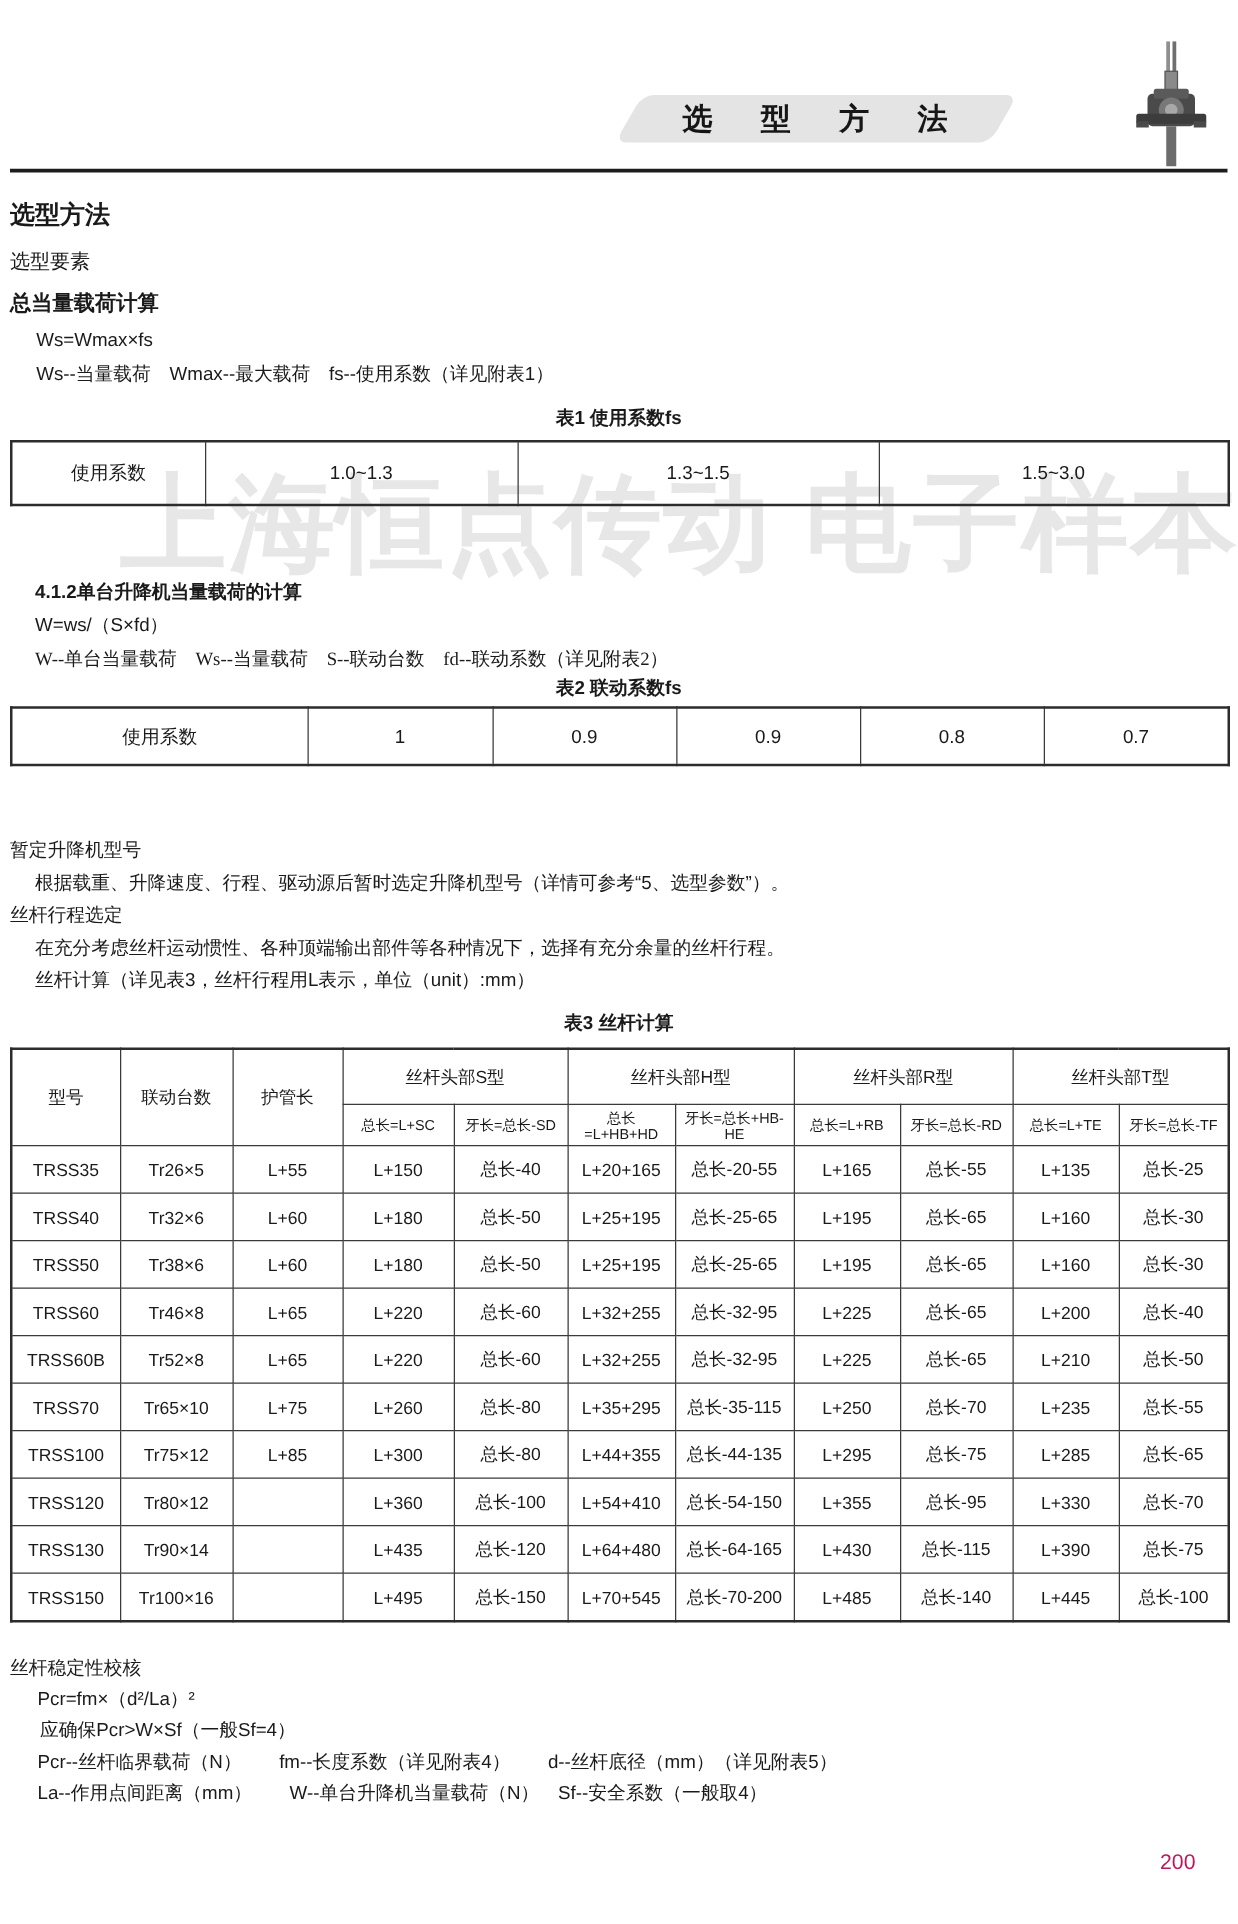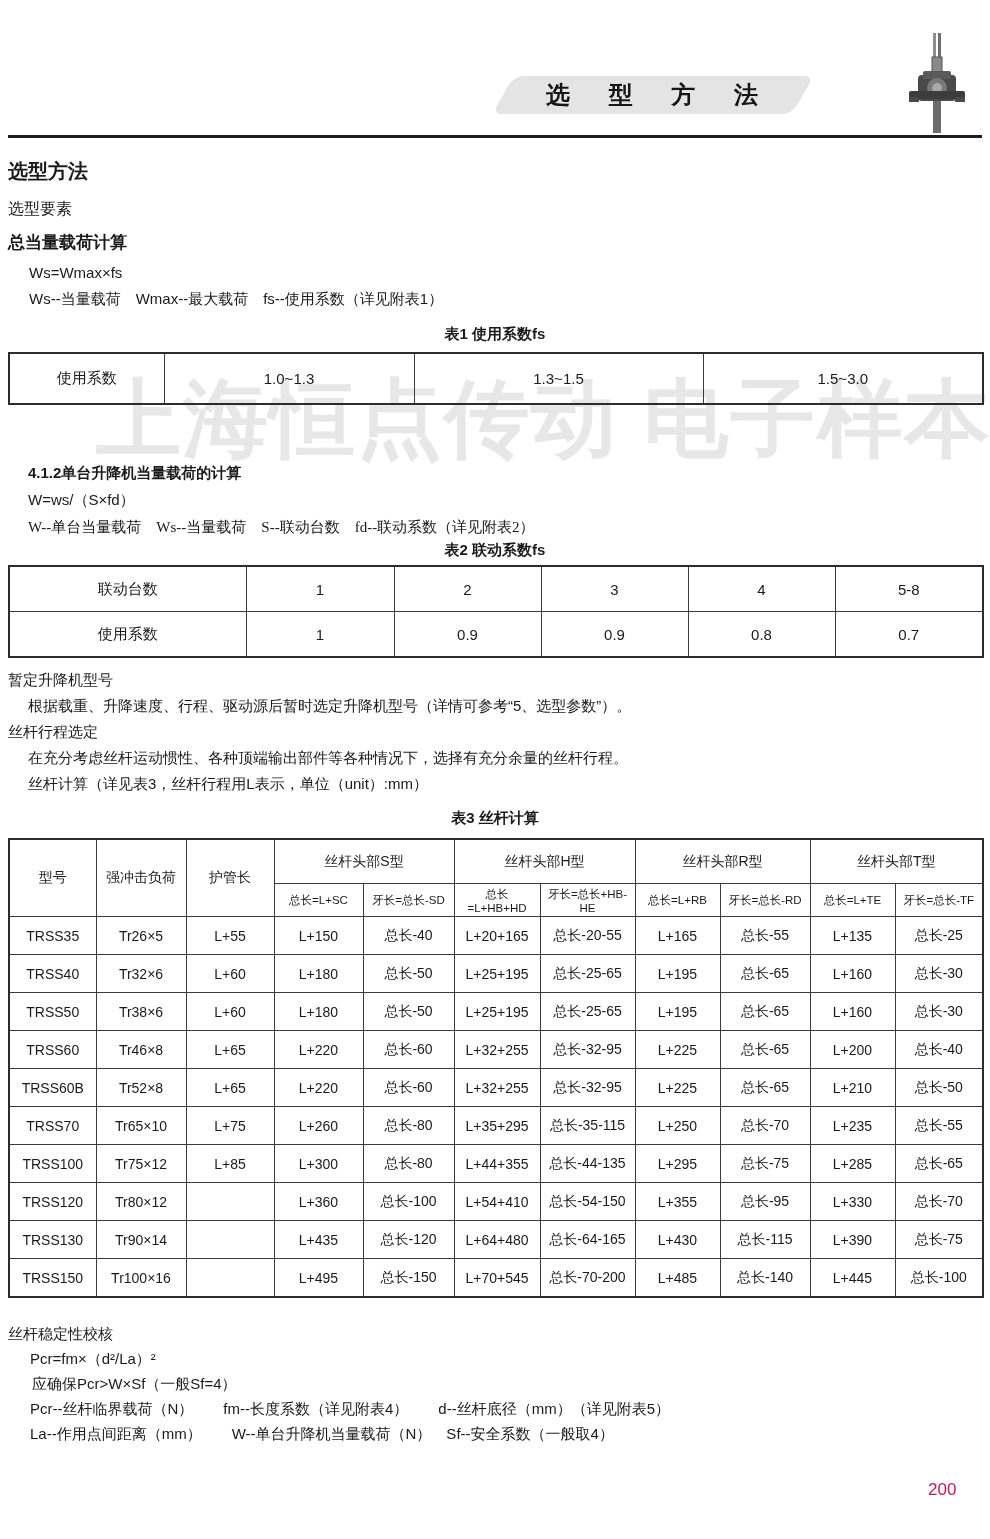--- a/index.html
+++ b/index.html
@@ -116,28 +116,20 @@
   <table class="tbl tbl2">
     <colgroup>
         <col style="width:237px">
         <col style="width:148px">
         <col style="width:147px">
         <col style="width:147px">
         <col style="width:147px">
         <col style="width:148px">
       </colgroup>
     <tbody>
-        <tr>
-          <td>联动台数</td>
-          <td>1</td>
-          <td>2</td>
-          <td>3</td>
-          <td>4</td>
-          <td>5-8</td>
-        </tr>
         <tr>
           <td>使用系数</td>
           <td>1</td>
           <td>0.9</td>
           <td>0.9</td>
           <td>0.8</td>
           <td>0.7</td>
         </tr>
       </tbody>
   </table>
@@ -159,21 +151,21 @@
         <col style="width:86px">
         <col style="width:95px">
       <col style="width:85px">
         <col style="width:90px">
         <col style="width:85px">
         <col style="width:88px">
     </colgroup>
     <thead>
       <tr>
         <th rowspan="2" class="span3">型号</th>
-        <th rowspan="2" class="span3">强冲击负荷</th>
+        <th rowspan="2" class="span3">联动台数</th>
         <th rowspan="2" class="span3">护管长</th>
         <th colspan="2" class="group">丝杆头部S型</th>
         <th colspan="2" class="group">丝杆头部H型</th>
         <th colspan="2" class="group">丝杆头部R型</th>
         <th colspan="2" class="group">丝杆头部T型</th>
       </tr>
       <tr>
         <th class="sub">总长=L+SC</th>
         <th class="sub">牙长=总长-SD</th>
         <th class="sub">总长=L+HB+HD</th>

